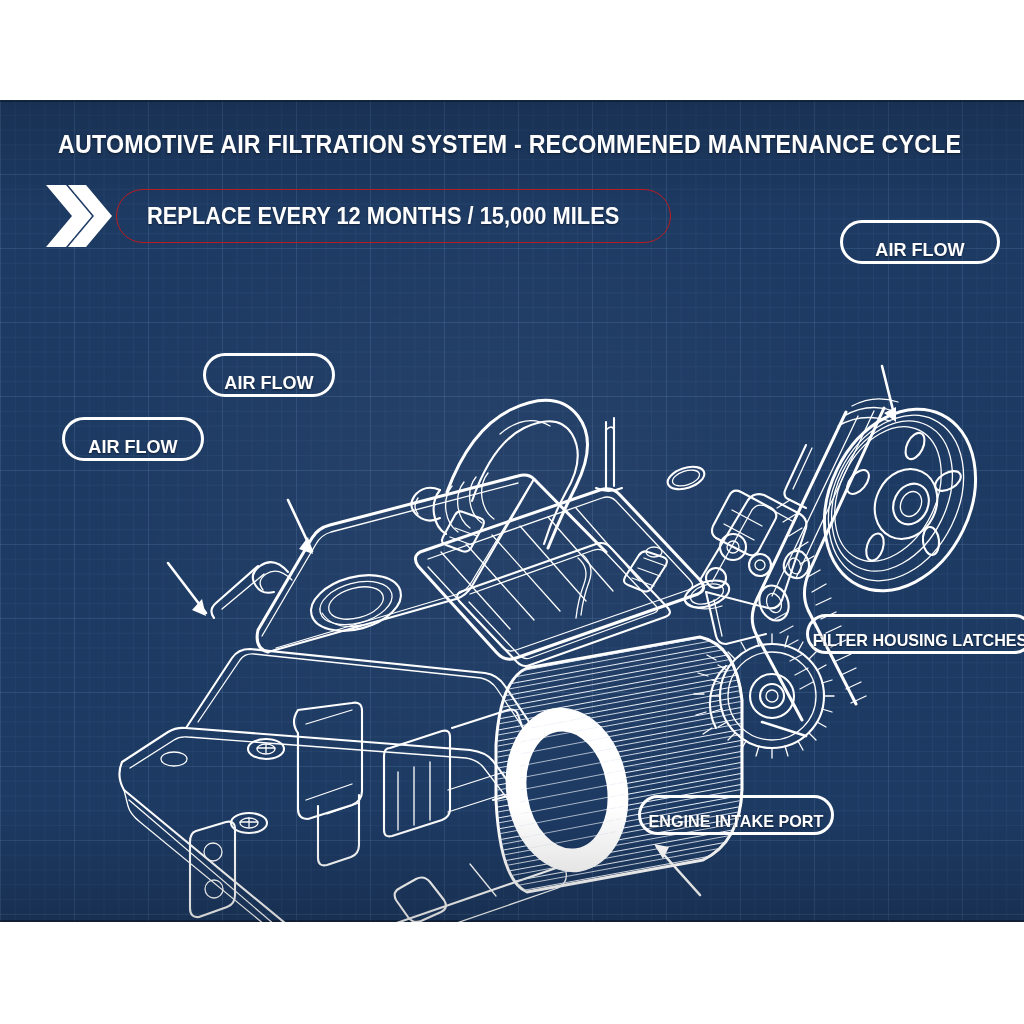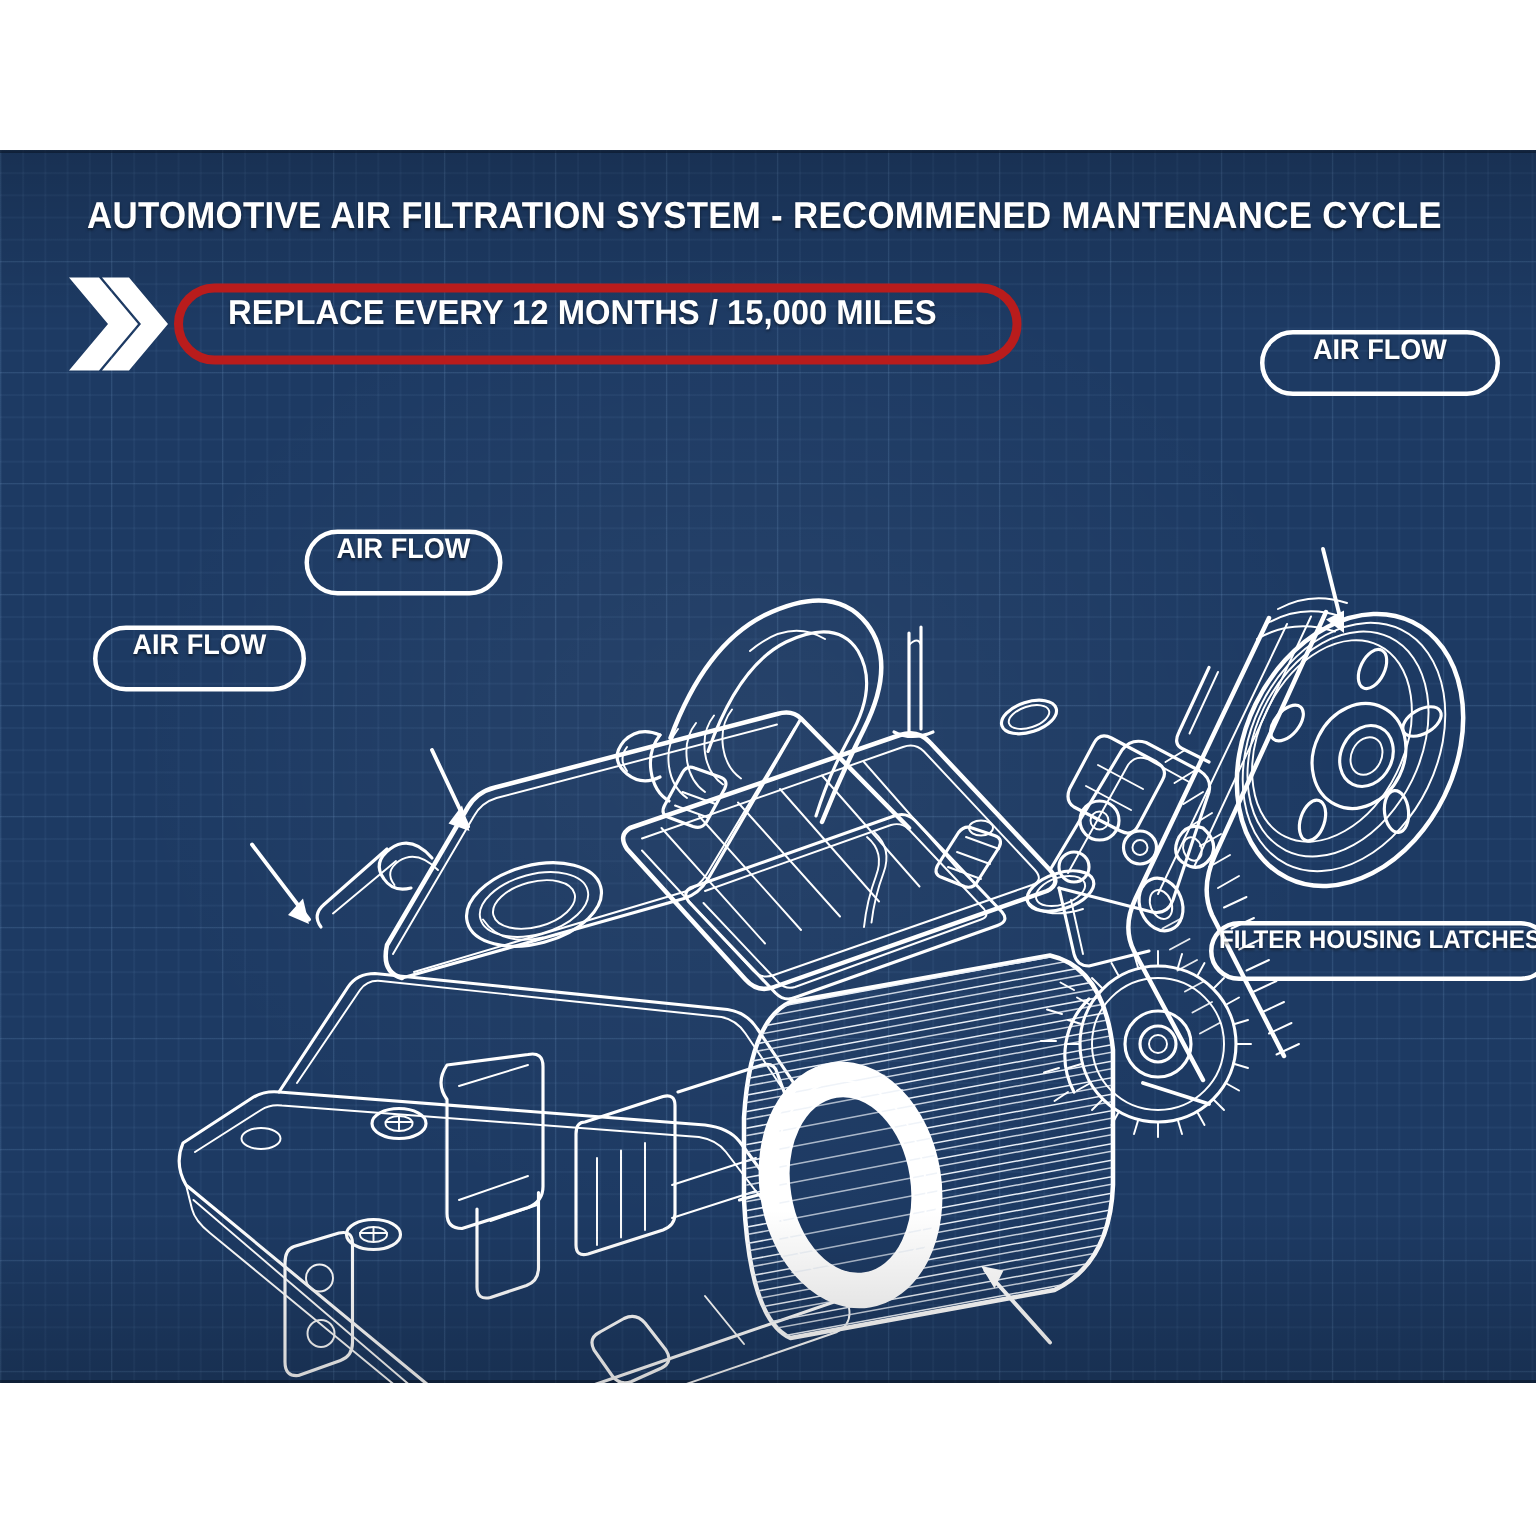--- a/index.html
+++ b/index.html
@@ -40,34 +40,34 @@
     font-weight:bold;font-size:25px;letter-spacing:.2px;color:#fff;
     white-space:nowrap;transform:scaleX(.93);transform-origin:left center;
     text-shadow:0 1px 2px rgba(0,0,0,.5);
   }
 
   
   .sub-wrap{position:absolute;left:44px;top:183px;height:66px;}
   .chev{position:absolute;left:0;top:0;}
   .sub-pill{
     position:absolute;left:72px;top:6px;height:54px;box-sizing:border-box;
-    padding:0 26px 0 30px;display:flex;align-items:flex-start;
-    border:6px solid #b91c1c;border-radius:28px;
+    padding:0 26px 0 30px;display:flex;align-items:center;
+    border:1px solid #b91c1c;border-radius:28px;
   }
   .sub-pill span{
     font-family:"Liberation Sans Narrow","Liberation Sans",sans-serif;
     font-weight:bold;font-size:23px;color:#fff;white-space:nowrap;
     transform:scaleX(.95);transform-origin:left center;
     text-shadow:0 1px 2px rgba(0,0,0,.45);
   }
 
   
   .pill{
     position:absolute;box-sizing:border-box;height:44px;
-    display:flex;align-items:flex-start;justify-content:center;
+    display:flex;align-items:flex-end;justify-content:center;
     padding:0 20px;border:3px solid #fff;border-radius:24px;
     background:transparent;
   }
   .pill span{
     font-family:"Liberation Sans Narrow","Liberation Sans",sans-serif;
     font-weight:bold;font-size:19px;color:#fff;white-space:nowrap;
     transform:scaleX(.95);transform-origin:center;
     text-shadow:0 1px 2px rgba(0,0,0,.5);
   }
   .pill.small{height:40px;padding:0 16px;}
@@ -447,14 +447,17 @@
   </div>
 
   <div class="pill" style="left:840px;top:220px;width:160px;">
     <span>AIR FLOW</span>
   </div>
 
   <div class="pill small" style="left:806px;top:614px;width:228px;">
     <span>FILTER HOUSING LATCHES</span>
   </div>
 
+  <div class="pill small" style="left:638px;top:795px;width:196px;">
+    <span>ENGINE INTAKE PORT</span>
+  </div>
 
 </div>
 
 </body></html>

